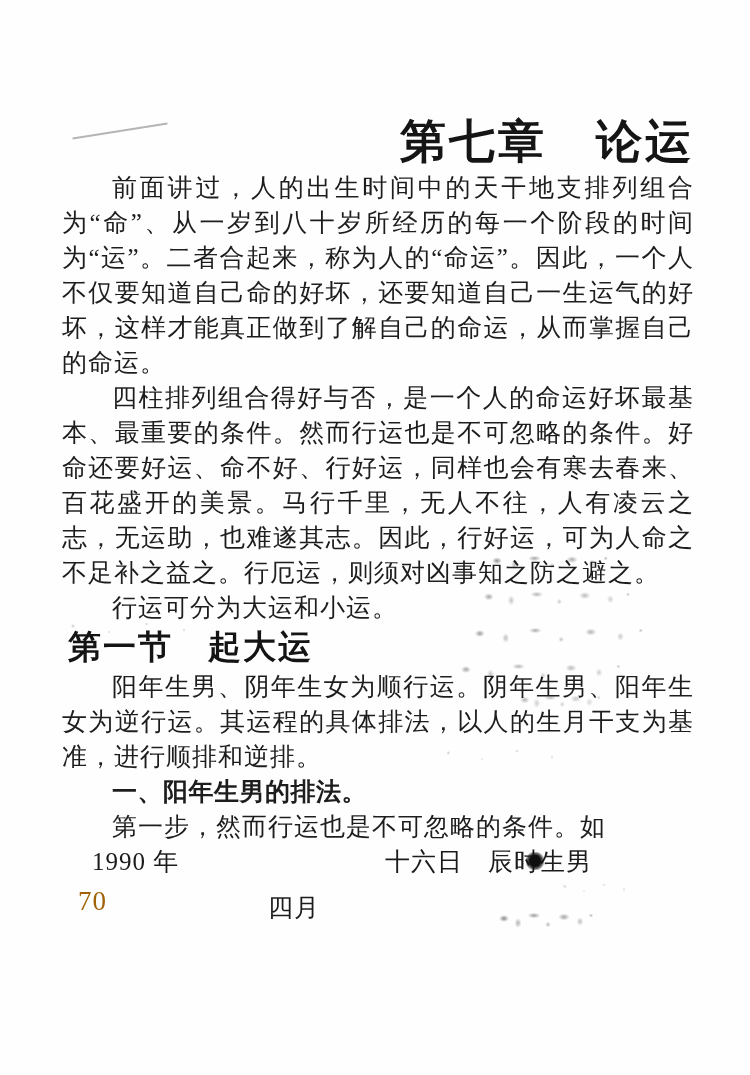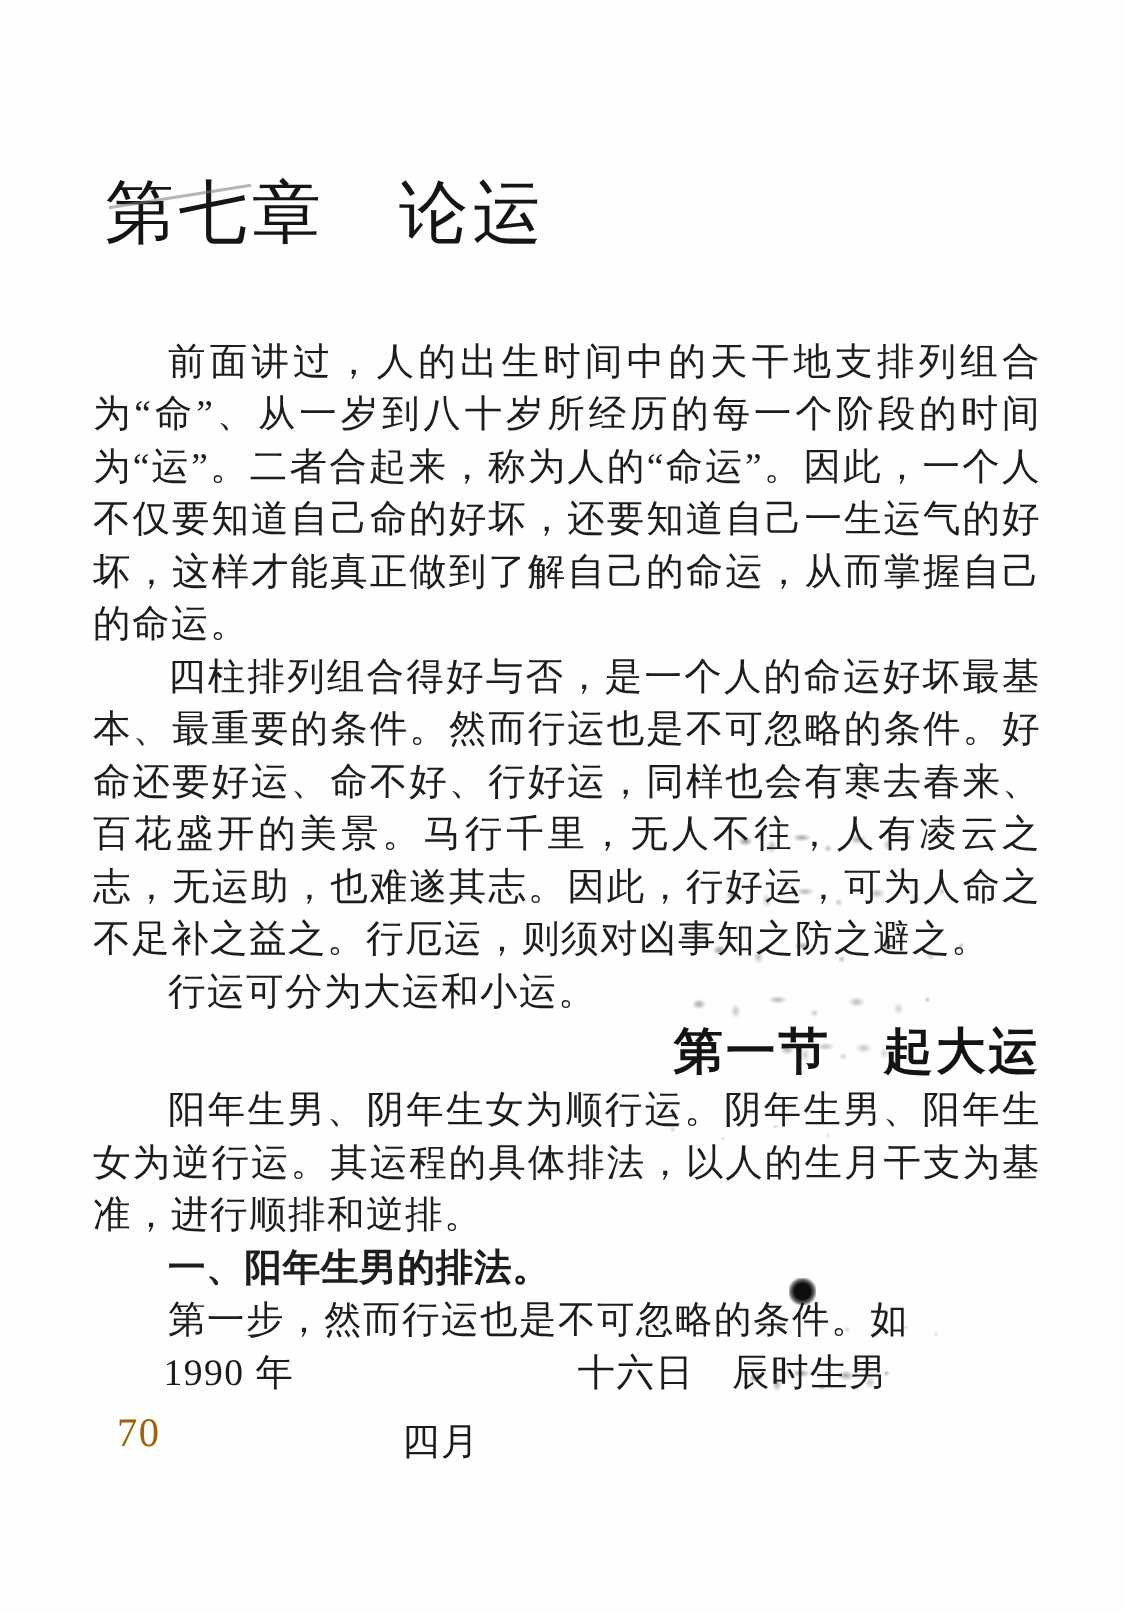--- a/index.html
+++ b/index.html
@@ -12,63 +12,63 @@
     color: #1b1b1b;
     font-family: "Liberation Serif", serif;
     overflow: hidden;
   }
   .content {
     position: relative;
     padding: 0 56px 0 62px;
   }
   h1.chapter-title {
     font-family: "Liberation Sans", "DejaVu Sans", sans-serif;
-    font-weight: 400;
+    font-weight: 700;
     font-size: 46px;
     line-height: 58px;
     letter-spacing: 3px;
     margin: 112px 0 0 8px;
     color: #151515;
+    text-align: right;
   }
   p.body-text {
     margin: 0;
     font-size: 25px;
     line-height: 35px;
     letter-spacing: 1px;
     text-indent: 2em;
     text-align: justify;
     color: #1d1d1d;
   }
-  p.first-para { margin-top: 54px; }
+  p.first-para { }
   h2.section-heading {
     font-family: "Liberation Sans", "DejaVu Sans", sans-serif;
     font-weight: 700;
     font-size: 33px;
     line-height: 44px;
     letter-spacing: 2px;
     margin: 0 0 0 6px;
     color: #141414;
-    text-align: right;
   }
   p.p4 { margin-top: 16px; }
   p.subheading {
     font-family: "Liberation Sans", "DejaVu Sans", sans-serif;
     font-weight: 700;
     letter-spacing: 0.5px;
   }
   .step-line { position: relative; }
   .birth-row {
     position: relative;
     height: 35px;
     font-size: 25px;
     line-height: 35px;
     letter-spacing: 1px;
   }
   .birth-row span { position: absolute; top: 0; white-space: nowrap; }
-  .birth-year  { left: 47px; }
+  .birth-year  { left: 30px; }
   .birth-month { left: 206px; margin-top: 46px; }
   .birth-day   { left: 323px; }
   .birth-time  { left: 426px; }
   .page-number {
     margin: 8px 0 0 16px;
     font-size: 27px;
     line-height: 28px;
     letter-spacing: 1px;
     color: #a16207;
   }

